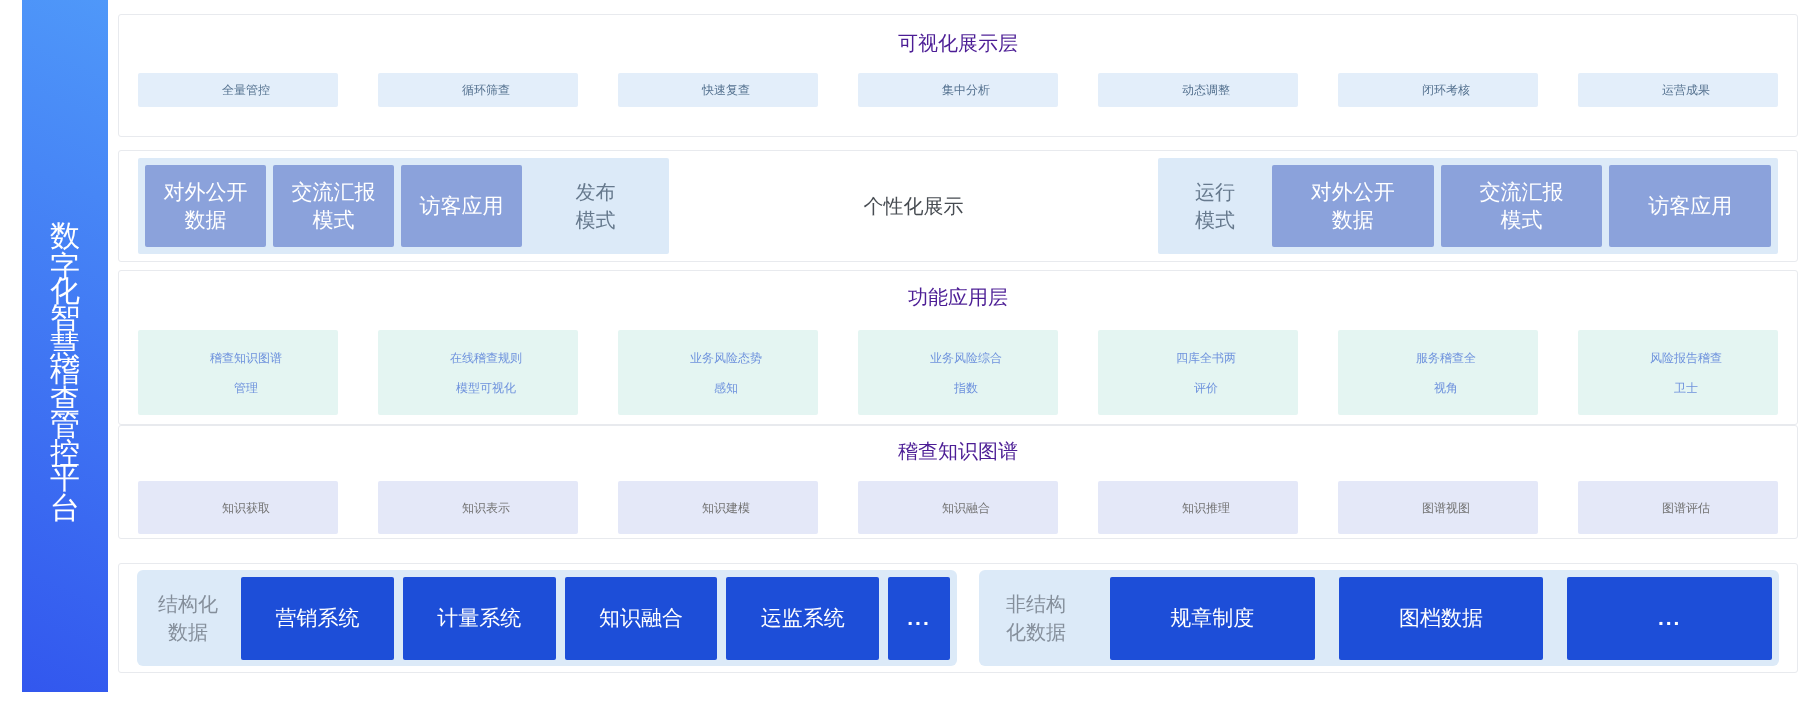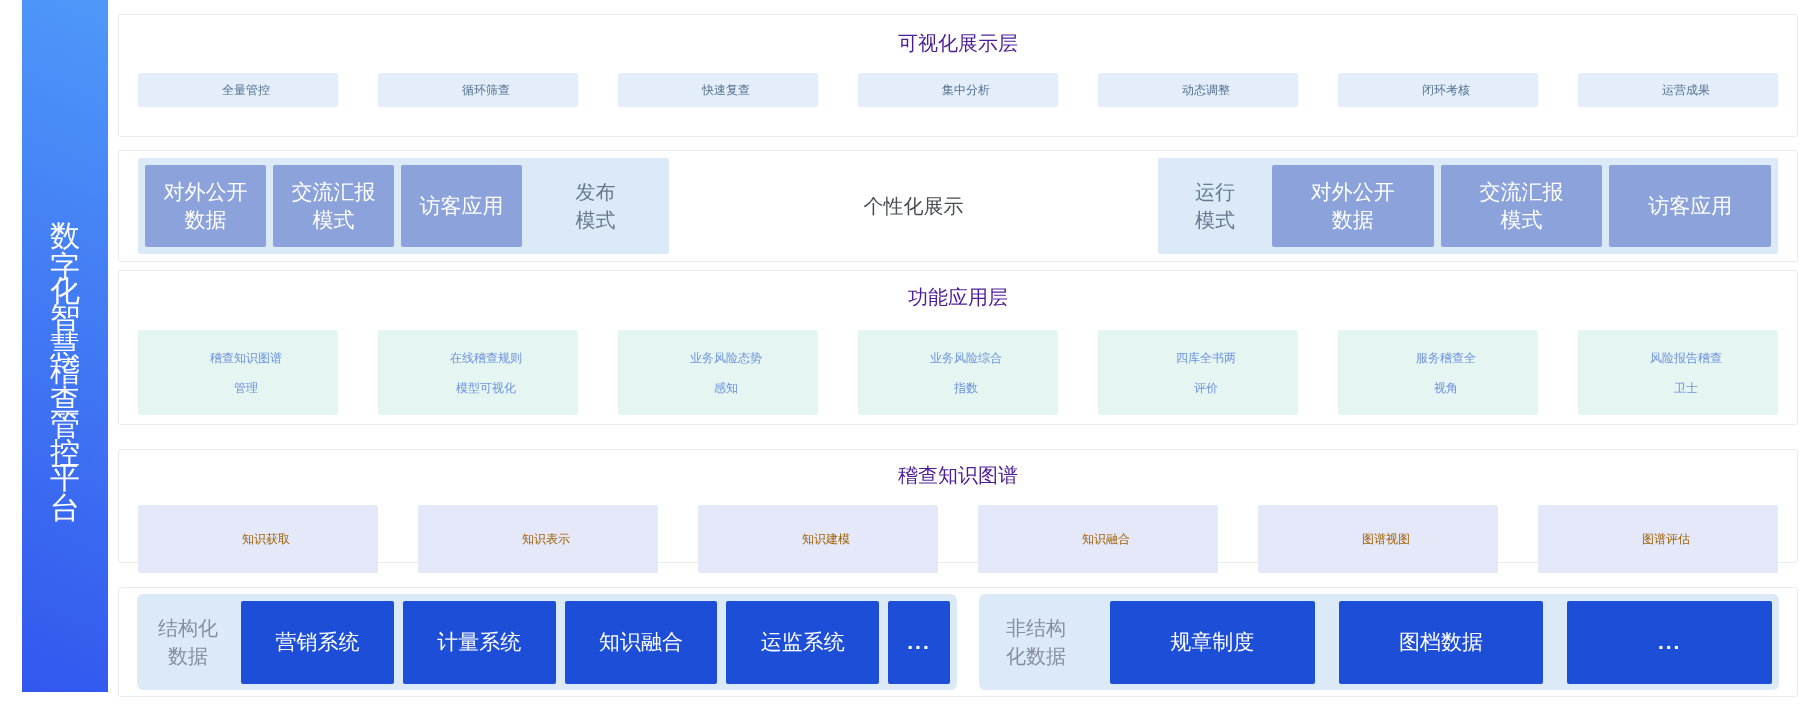--- a/index.html
+++ b/index.html
@@ -61,28 +61,28 @@
     display: flex; align-items: center; justify-content: center;
     text-align: center; white-space: pre-line;
   }
   .mode-panel.right .mode-label { flex: 0 0 100px; }
   .mode-center {
     flex: 1; display: flex; align-items: center; justify-content: center;
     font-size: 20px; color: #474c52;
   }
 
   
-  #row3 { height: 155px; margin-bottom: 24px; padding-top: 14px; }
+  #row3 { height: 155px; padding-top: 14px; }
   #row3 .layer-title { margin-bottom: 20px; }
   #row3 .chip { height: 85px; background: #e4f5f2; color: #6e92dd; }
 
   
   #row4 { height: 114px; margin-bottom: 24px; padding-top: 13px; }
   #row4 .layer-title { margin-bottom: 17px; }
-  #row4 .chip { height: 68px; background: #e4e8f8; color: #a16207; }
+  #row4 .chip { height: 53px; background: #e4e8f8; color: #737373; }
 
   
   #row5 { height: 110px; display: flex; align-items: center;
           justify-content: space-between; padding: 0 18px; }
   .data-panel {
     background: #dceaf8; height: 96px; display: flex; align-items: center;
     padding: 0 7px; gap: 9px; border-radius: 6px;
   }
   .data-panel.structured { width: 820px; }
   .data-panel.unstructured { width: 800px; gap: 24px; }
@@ -167,20 +167,21 @@
     </div>
   </section>
 
   <section class="layer" id="row4">
     <div class="layer-title">稽查知识图谱</div>
     <div class="chip-row">
       <div class="chip">知识获取</div>
       <div class="chip">知识表示</div>
       <div class="chip">知识建模</div>
       <div class="chip">知识融合</div>
+      <div class="chip">知识推理</div>
       <div class="chip">图谱视图</div>
       <div class="chip">图谱评估</div>
     </div>
   </section>
 
   <section class="layer" id="row5">
     <div class="data-panel structured">
       <div class="data-label">结构化
 数据</div>
       <div class="data-box">营销系统</div>

